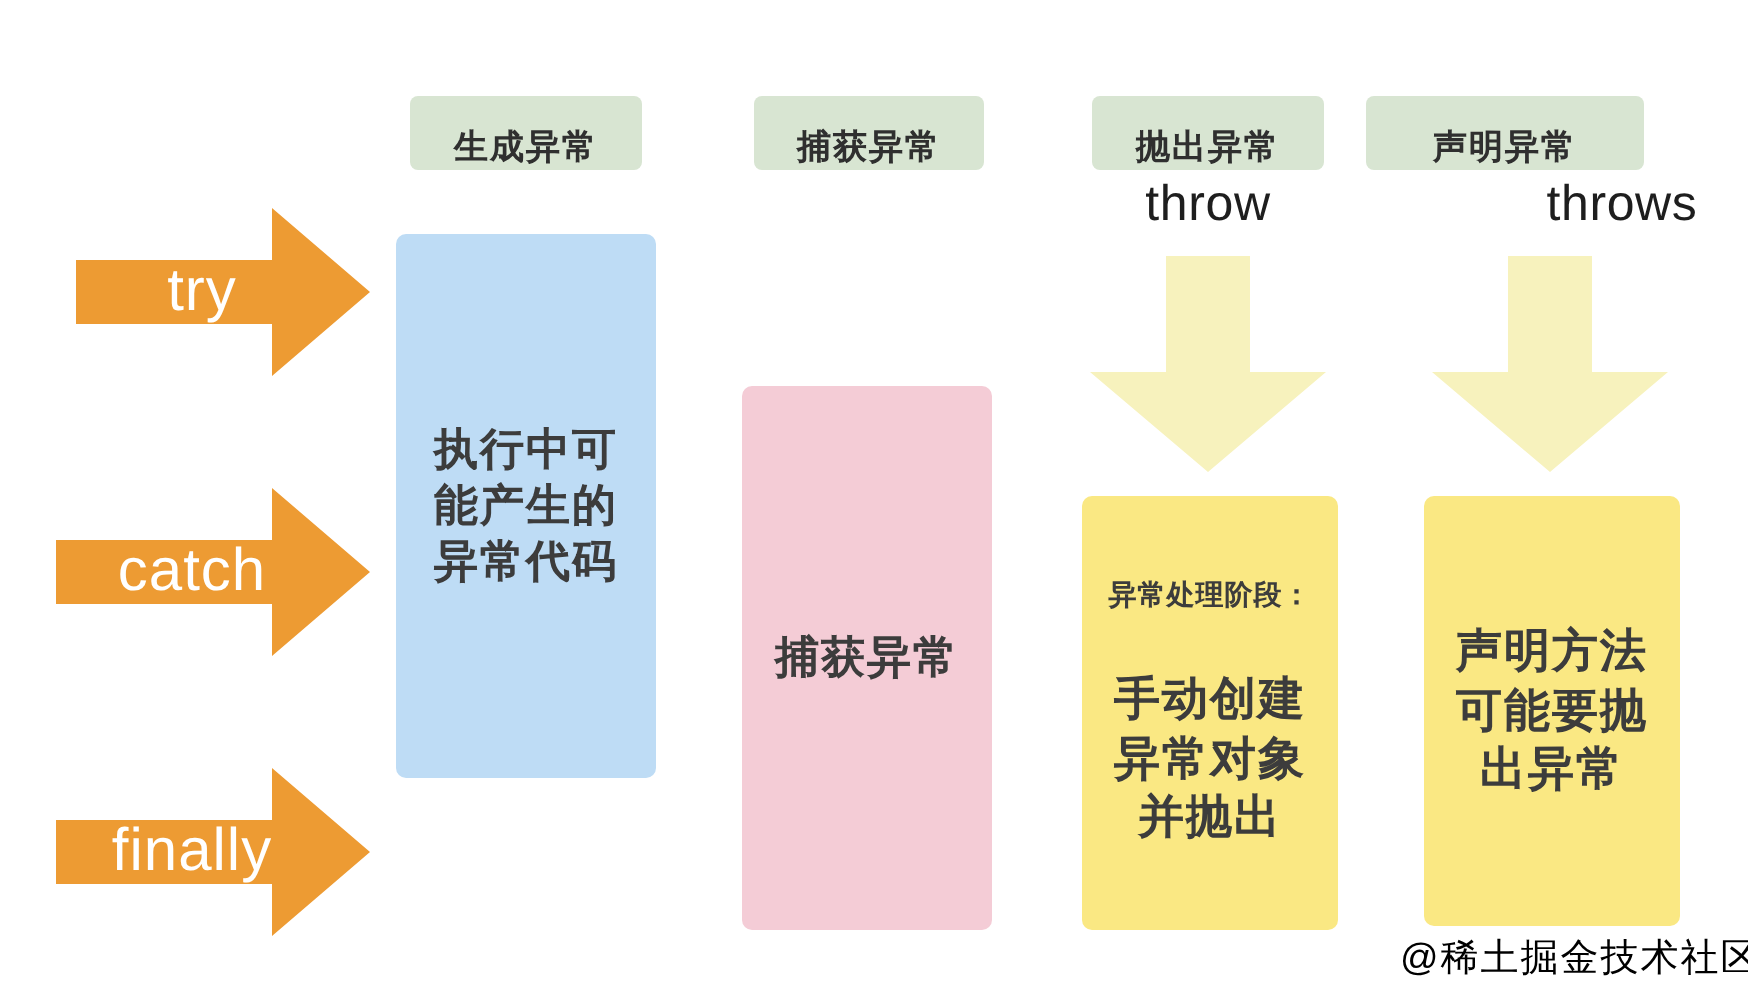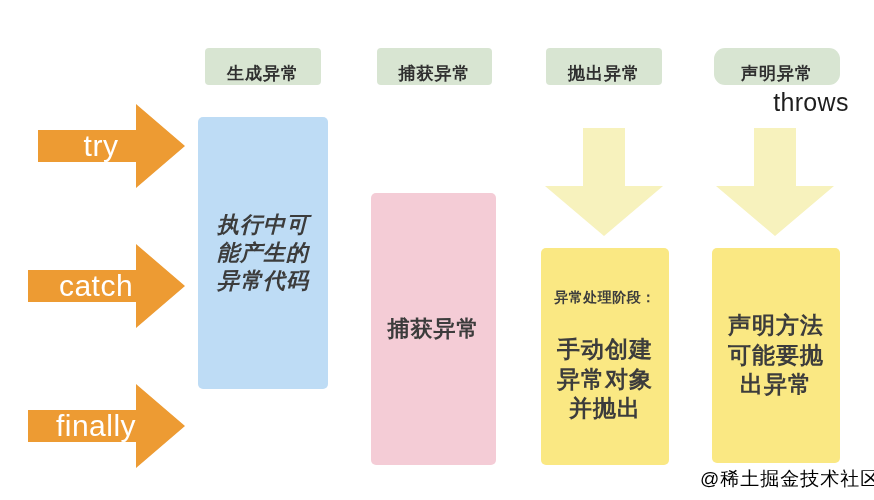--- a/index.html
+++ b/index.html
@@ -124,24 +124,25 @@
 
   <div class="chip" style="left:205px; top:48px; width:116px;">
     <span>生成异常</span>
   </div>
   <div class="chip" style="left:377px; top:48px; width:115px;">
     <span>捕获异常</span>
   </div>
   <div class="chip" style="left:546px; top:48px; width:116px;">
     <span>抛出异常</span>
   </div>
-  <div class="chip" style="left:714px; top:48px; width:126px;border-radius:11px;">
+  <div class="chip" style="left:683px; top:48px; width:139px;">
     <span>声明异常</span>
   </div>
 
+  <div class="keyword" style="left:546px; top:88px; width:116px;">throw</div>
   <div class="keyword" style="left:749px; top:88px; width:124px;">throws</div>
 
   <div class="arrow-down" style="left:543px; top:128px; width:122px; height:110px;">
     <svg width="122" height="110" viewBox="0 0 122 110">
       <polygon points="40,0 82,0 82,58 120,58 61,108 2,58 40,58" fill="#f7f2bd"></polygon>
     </svg>
   </div>
   <div class="arrow-down" style="left:714px; top:128px; width:122px; height:110px;">
     <svg width="122" height="110" viewBox="0 0 122 110">
       <polygon points="40,0 82,0 82,58 120,58 61,108 2,58 40,58" fill="#f7f2bd"></polygon>
@@ -162,21 +163,21 @@
     <span class="label">catch</span>
   </div>
 
   <div class="arrow-right" style="left:28px; top:384px; width:158px; height:84px;">
     <svg width="158" height="84" viewBox="0 0 158 84">
       <polygon points="0,26 108,26 108,0 157,42 108,84 108,58 0,58" fill="#ed9b33"></polygon>
     </svg>
     <span class="label">finally</span>
   </div>
 
-  <div class="colbox blue" style="left:198px; top:117px; width:130px; height:272px;font-style:italic;">
+  <div class="colbox blue" style="left:198px; top:117px; width:130px; height:272px;">
     <div class="boxtext">执行中可
 能产生的
 异常代码</div>
   </div>
 
   <div class="colbox pink" style="left:371px; top:193px; width:125px; height:272px;">
     <div class="boxtext">捕获异常</div>
   </div>
 
   <div class="colbox yellow" style="left:541px; top:248px; width:128px; height:217px;">

